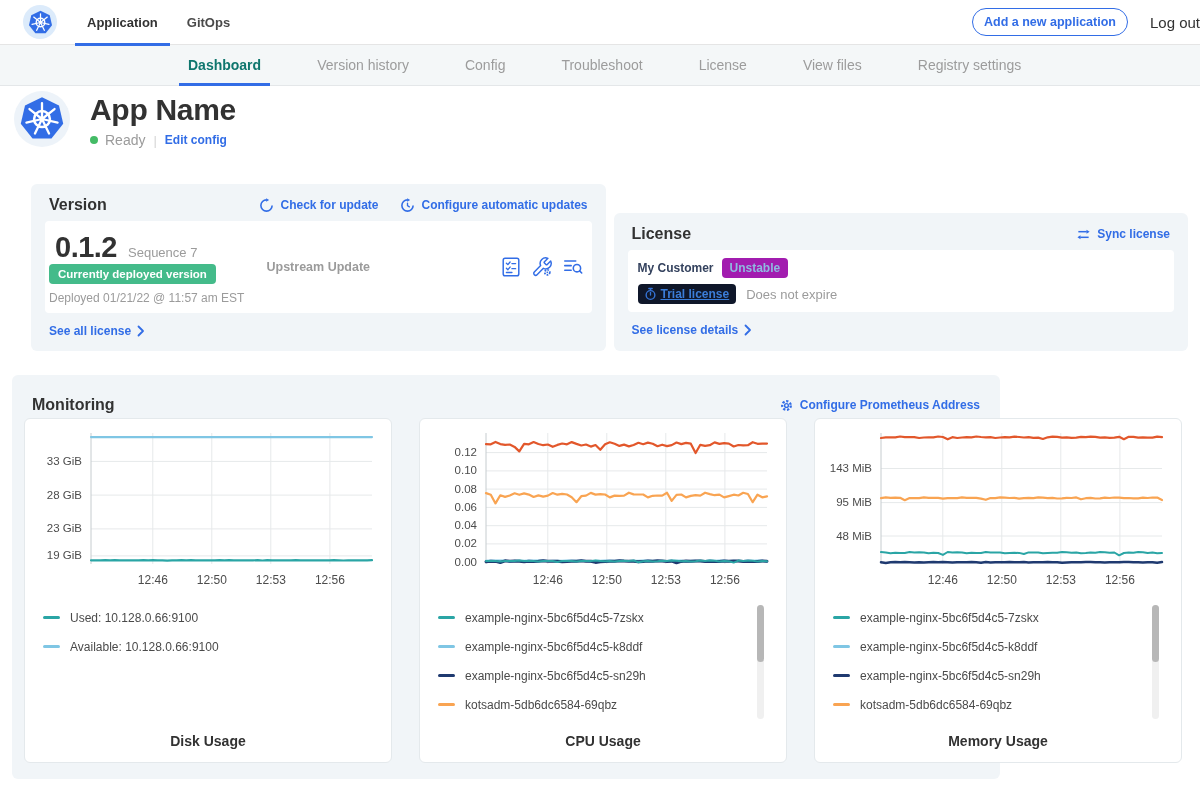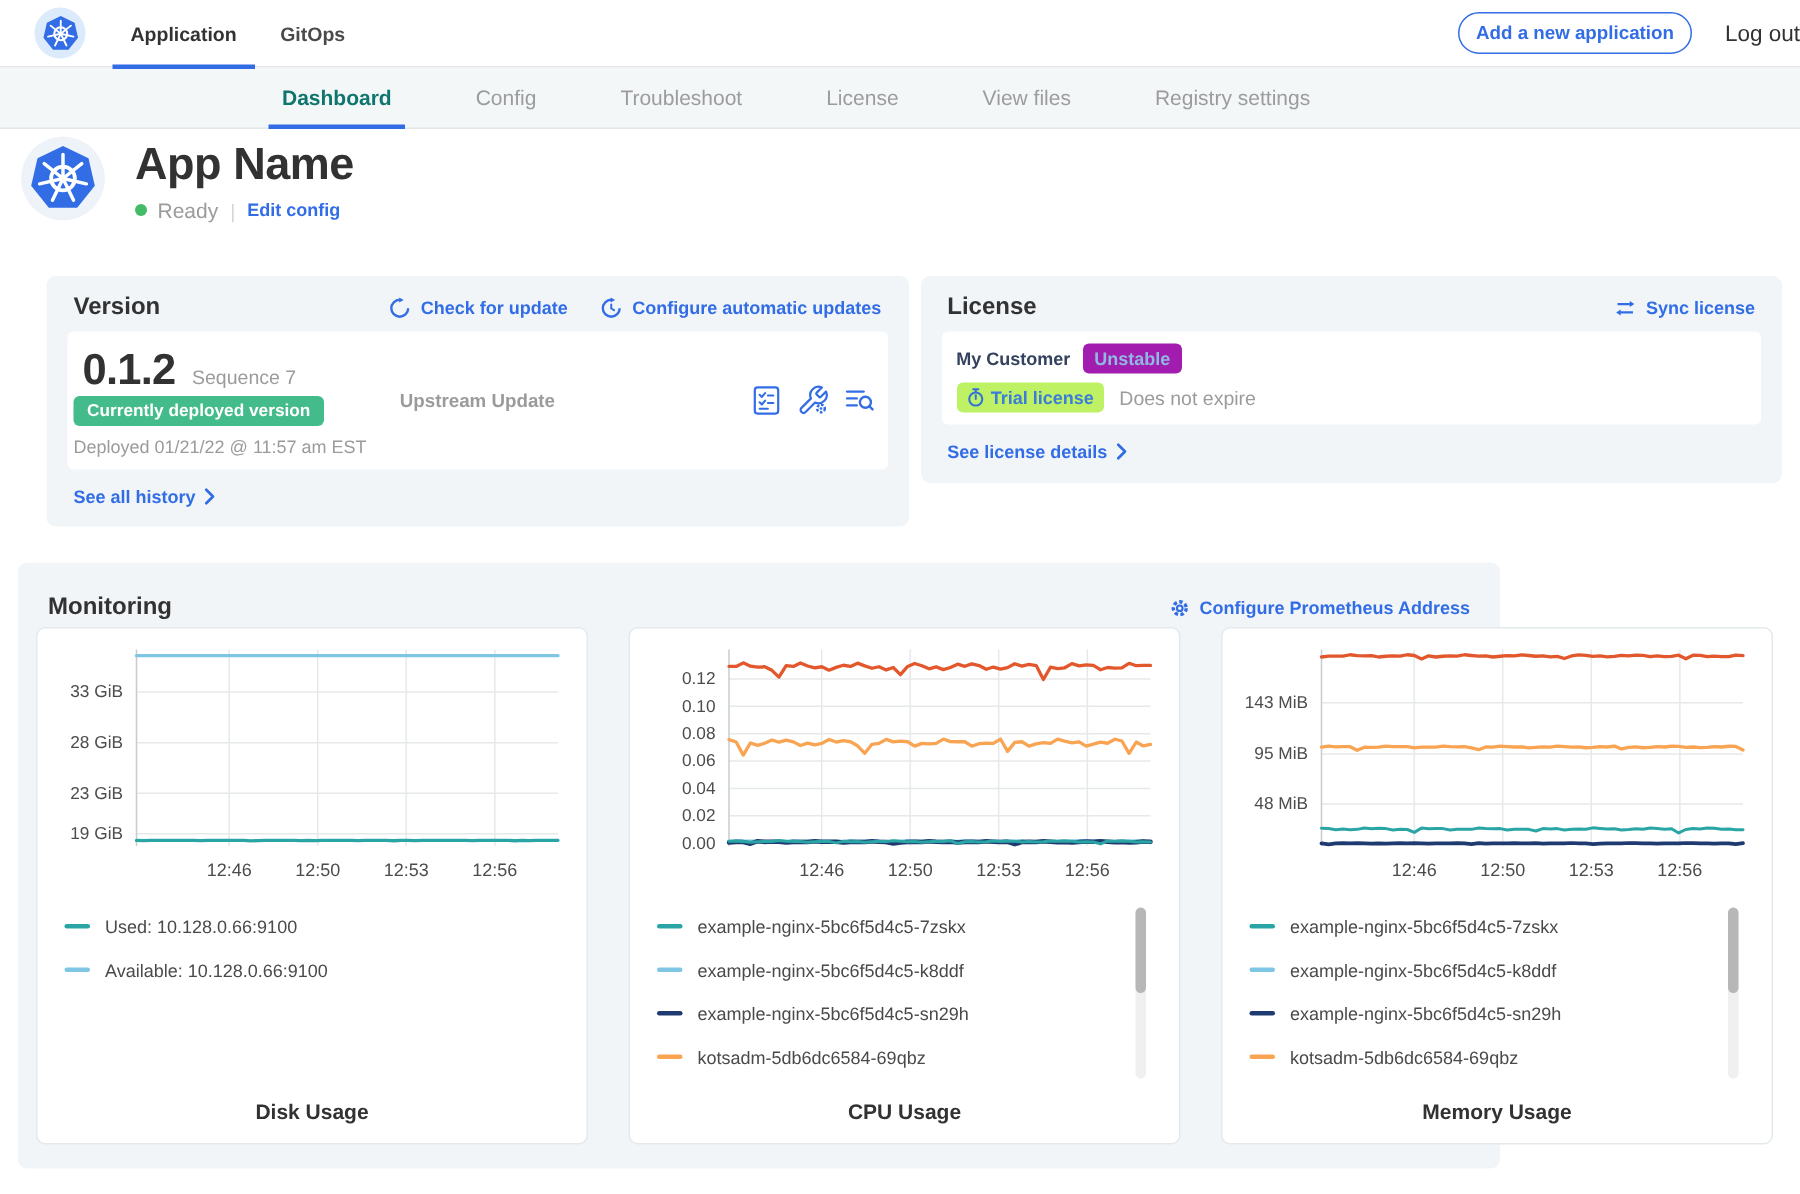--- a/index.html
+++ b/index.html
@@ -34,21 +34,21 @@
 .app-head-text { margin-left:20px; }
 .app-title { font-size:30px; font-weight:700; letter-spacing:-0.3px; line-height:34px; margin-top:2px; }
 .app-status-row { display:flex; align-items:center; margin-top:5px; font-size:14px; }
 .status-dot { width:8px; height:8px; border-radius:50%; background:#44bb66; margin-right:7px; }
 .status-text { color:#9b9b9b; }
 .status-divider { color:#d5d5d5; margin:0 8px; font-size:13px; }
 .edit-config { color:#326de6; font-size:12px; font-weight:700; }
 
 
 .content { padding:12px 12px 0 12px; }
-.cards-row { display:flex; gap:8px; align-items:flex-start;padding-left:19px; }
+.cards-row { display:flex; gap:8px; align-items:flex-end;padding-left:19px; }
 .card { background:#f1f5f8; border-radius:6px; }
 .vcard { width:576px; height:167px; padding:12px 14px; }
 .lcard { width:576px; height:138px; padding:12px 14px; }
 .card-head { display:flex; align-items:center; justify-content:space-between; margin:0 4px; }
 .card-head h2 { font-size:16px; font-weight:700; color:#323232; }
 .head-links { display:flex; align-items:center; gap:22px; }
 .blue-link { color:#326de6; font-size:12px; font-weight:700; display:inline-flex; align-items:center; gap:6px; }
 .white-box { background:#fff; border-radius:4px; margin-top:7px; }
 .version-box { height:92px; padding:10px 8px 10px 4px; display:flex; align-items:center; position:relative; }
 .vb-left { width:260px; }
@@ -61,22 +61,22 @@
 .vb-mid { position:absolute; left:50%; top:50%; transform:translate(-50%,-50%);
   text-align:center; color:#9b9b9b; font-size:12.5px; font-weight:700; }
 .vb-icons { display:flex; align-items:center; gap:9px; margin-left:auto; }
 .vb-icons svg { width:22px; height:22px; }
 .see-link { margin-top:11px; margin-left:4px; display:inline-flex; }
 .license-box { height:62px; padding:8px 10px; }
 .lb-row1 { display:flex; align-items:center; gap:8px; }
 .customer-name { font-size:12px; font-weight:700; color:#34425e; }
 .channel-badge { background:#a21caf; color:#8fb9e0; font-size:12px; padding:3px 8px; border-radius:4px;font-weight:bold; }
 .lb-row2 { display:flex; align-items:center; gap:10px; margin-top:6px; }
-.trial-badge { background:#bef264; color:#3b7dd8; font-size:12px; font-weight:700; padding:3px 7px 3px 6px;
-  border-radius:4px; display:inline-flex; align-items:center; gap:4px; }
+.trial-badge { background:#0f172a; color:#3b7dd8; font-size:12px; font-weight:700; padding:3px 7px 3px 6px;
+  border-radius:4px; display:inline-flex; align-items:center; gap:4px;text-decoration:underline; }
 .expiry { font-size:13px; color:#9b9b9b; }
 
 
 .mcard { margin-top:24px; width:988px; height:404px; padding:16px 12px; }
 .mono-head { margin:5px 8px 0 8px; }
 .charts-row { display:flex; gap:27px; margin-top:4px; }
 .chart-card { flex:1; background:#fff; border:1px solid #e4e9ec; border-radius:6px; height:345px; padding:12px 14px 0 14px; }
 svg.plot { display:block; }
 svg.plot text.ax { font-family:"Liberation Sans", sans-serif; font-size:11.5px; fill:#4c4c4c; }
 svg.plot text.xl { font-size:12px; }
@@ -121,20 +121,23 @@
   </nav>
   <div class="topnav-right">
     <button class="add-app-btn">Add a new application</button>
     <div class="logout">Log out</div>
   </div>
 </header>
 
 <nav class="subnav">
   <div class="subtab active">
       <span>Dashboard</span>
+    </div>
+  <div class="subtab">
+      <span>Version history</span>
     </div>
   <div class="subtab">
       <span>Config</span>
     </div>
   <div class="subtab">
       <span>Troubleshoot</span>
     </div>
   <div class="subtab">
       <span>License</span>
     </div>
@@ -225,21 +228,21 @@
           <svg width="24" height="24" viewBox="0 0 24 24">
             <line x1="3" y1="5.5" x2="15" y2="5.5" stroke="#326de6" stroke-width="1.7" stroke-linecap="round"></line>
             <line x1="3" y1="10.5" x2="10" y2="10.5" stroke="#326de6" stroke-width="1.7" stroke-linecap="round"></line>
             <line x1="3" y1="15.5" x2="10" y2="15.5" stroke="#326de6" stroke-width="1.7" stroke-linecap="round"></line>
             <circle cx="16.3" cy="13.3" r="4" fill="none" stroke="#326de6" stroke-width="1.7"></circle>
             <line x1="19.2" y1="16.2" x2="21.5" y2="18.5" stroke="#326de6" stroke-width="1.7" stroke-linecap="round"></line>
           </svg>
         </div>
       </div>
       <a class="blue-link see-link">
-        <span>See all history</span>
+        <span>See all license</span>
         <svg width="8" height="12" viewBox="0 0 8 12">
           <polyline points="1.5,1.5 6,6 1.5,10.5" fill="none" stroke="#326de6" stroke-width="1.8" stroke-linecap="round" stroke-linejoin="round"></polyline>
         </svg>
       </a>
     </section>
 
     <section class="card lcard">
       <div class="card-head">
         <h2>License</h2>
         <a class="blue-link">

